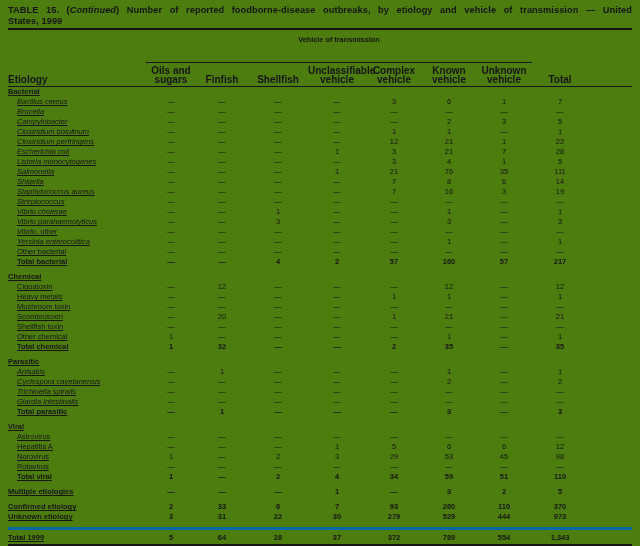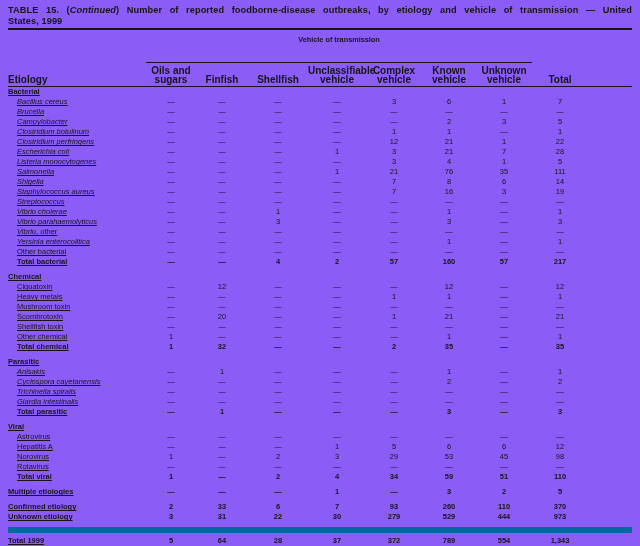--- a/index.html
+++ b/index.html
@@ -1,17 +1,17 @@
 <!DOCTYPE html>
 <html><head>
 <meta charset="utf-8">
 <style>
   html, body { margin:0; padding:0; background:#fff; }
   .page {
-    position:relative; width:640px; height:546px; background:#8b5cf6;
+    position:relative; width:640px; height:546px; background:#4d7c0f;
     font-family:"Liberation Sans", sans-serif; color:#161616;
     box-sizing:border-box; padding:5px 8px 0 8px; overflow:hidden;
   }
   .title { font-weight:bold; font-size:9.2px; line-height:10.6px; letter-spacing:0.1px; }
   .title .l1 { text-align:justify; text-align-last:justify; white-space:nowrap; overflow:hidden; }
   .title .it { font-style:italic; }
   .title-rule { border-top:2px solid #161616; margin-top:2px; }
   table { border-collapse:collapse; width:624px; table-layout:fixed; margin-top:1px; }
   th, td { padding:0; vertical-align:bottom; }
   thead .vt {
@@ -23,21 +23,21 @@
     border-bottom:1.5px solid #161616; padding-bottom:2px; height:21px;
   }
   thead tr.cols th.eth { text-align:left; }
   tbody td { font-size:7.5px; line-height:10px; height:10px; white-space:nowrap; }
   td.lab { text-align:left;text-decoration:underline; }
   td.lab.ind { padding-left:9px; }
   td.v { text-align:center; }
   tr.row-section td, tr.row-total td, tr.row-summary td { font-weight:bold; }
   tr.row-item i, tr.row-section i { font-style:italic; }
   tr.gap td { height:5px; line-height:5px; }
-  tr.rule-above td { border-top:6px solid #0369a1; padding-top:2px; height:11px; }
+  tr.rule-above td { border-top:3px solid #0369a1; padding-top:2px; height:11px; }
   .bottom-rule { border-top:2.5px solid #161616; margin-top:1px; }
 </style>
 </head>
 <body>
 
 <div class="page">
 
   <div class="title">
     <div class="l1"><span>TABLE 15. (</span><span class="it">Continued</span><span>) Number of reported foodborne-disease outbreaks, by etiology and vehicle of transmission — United</span></div>
     <div class="l2">States, 1999</div>

